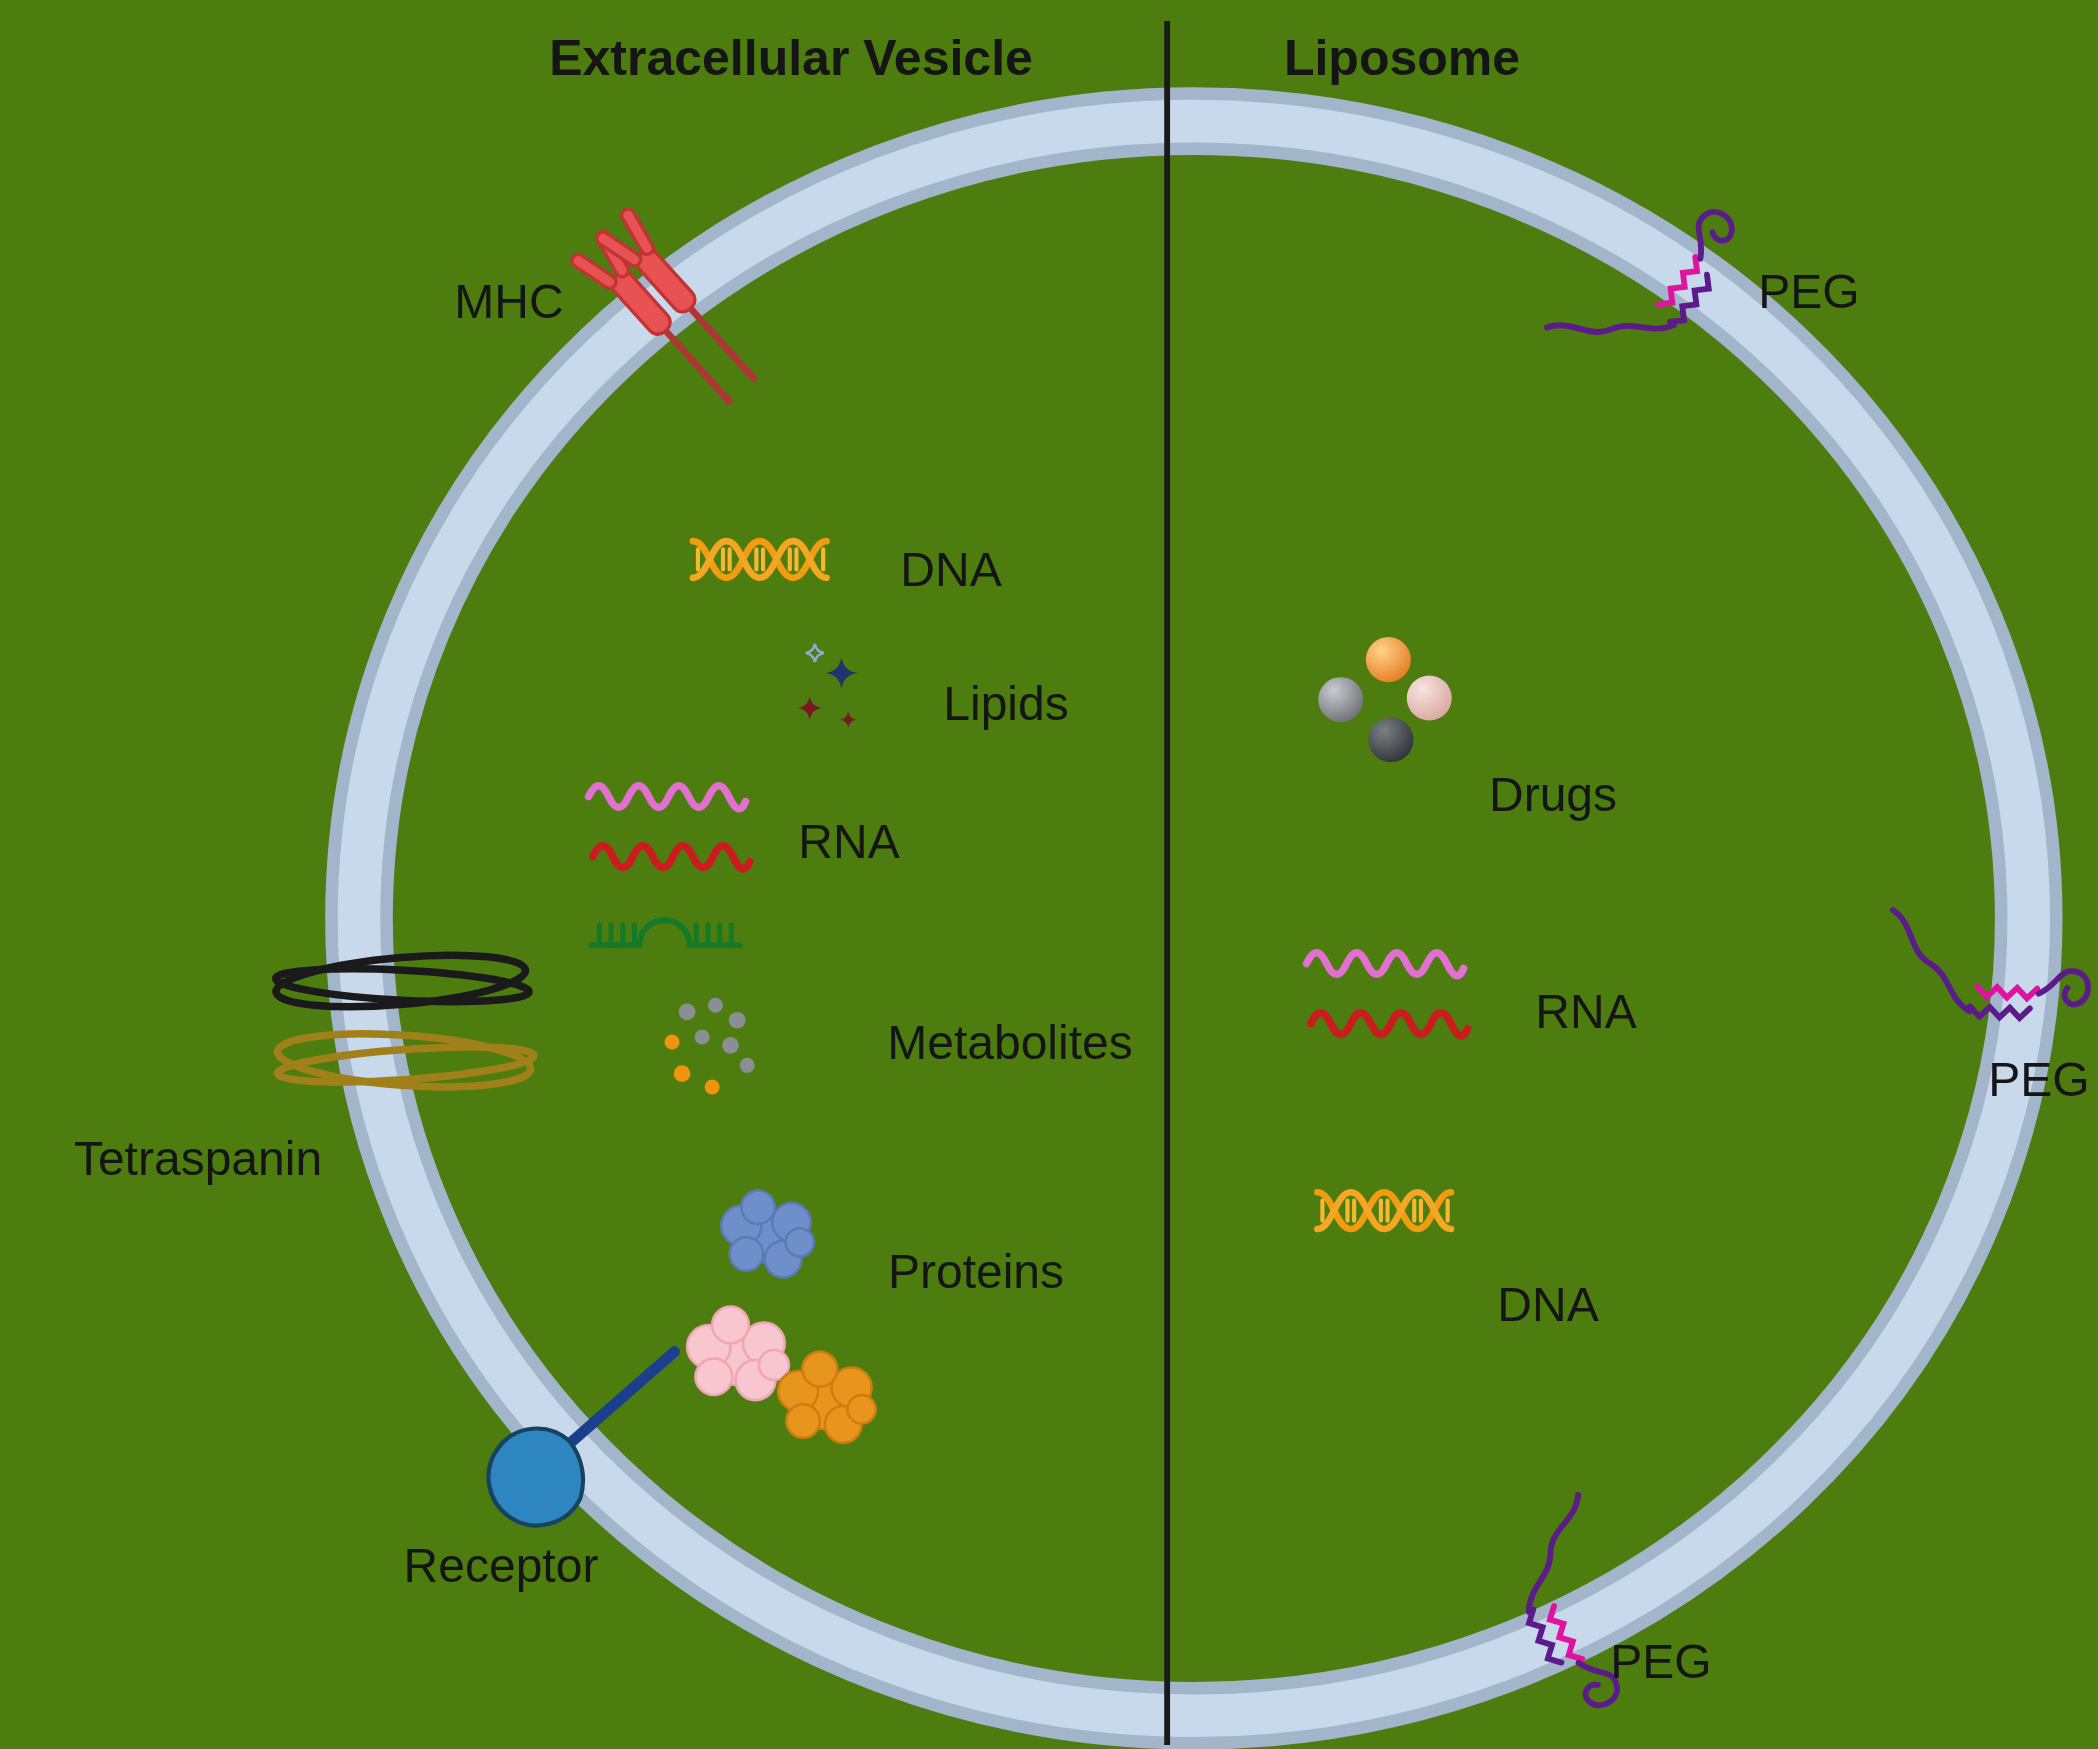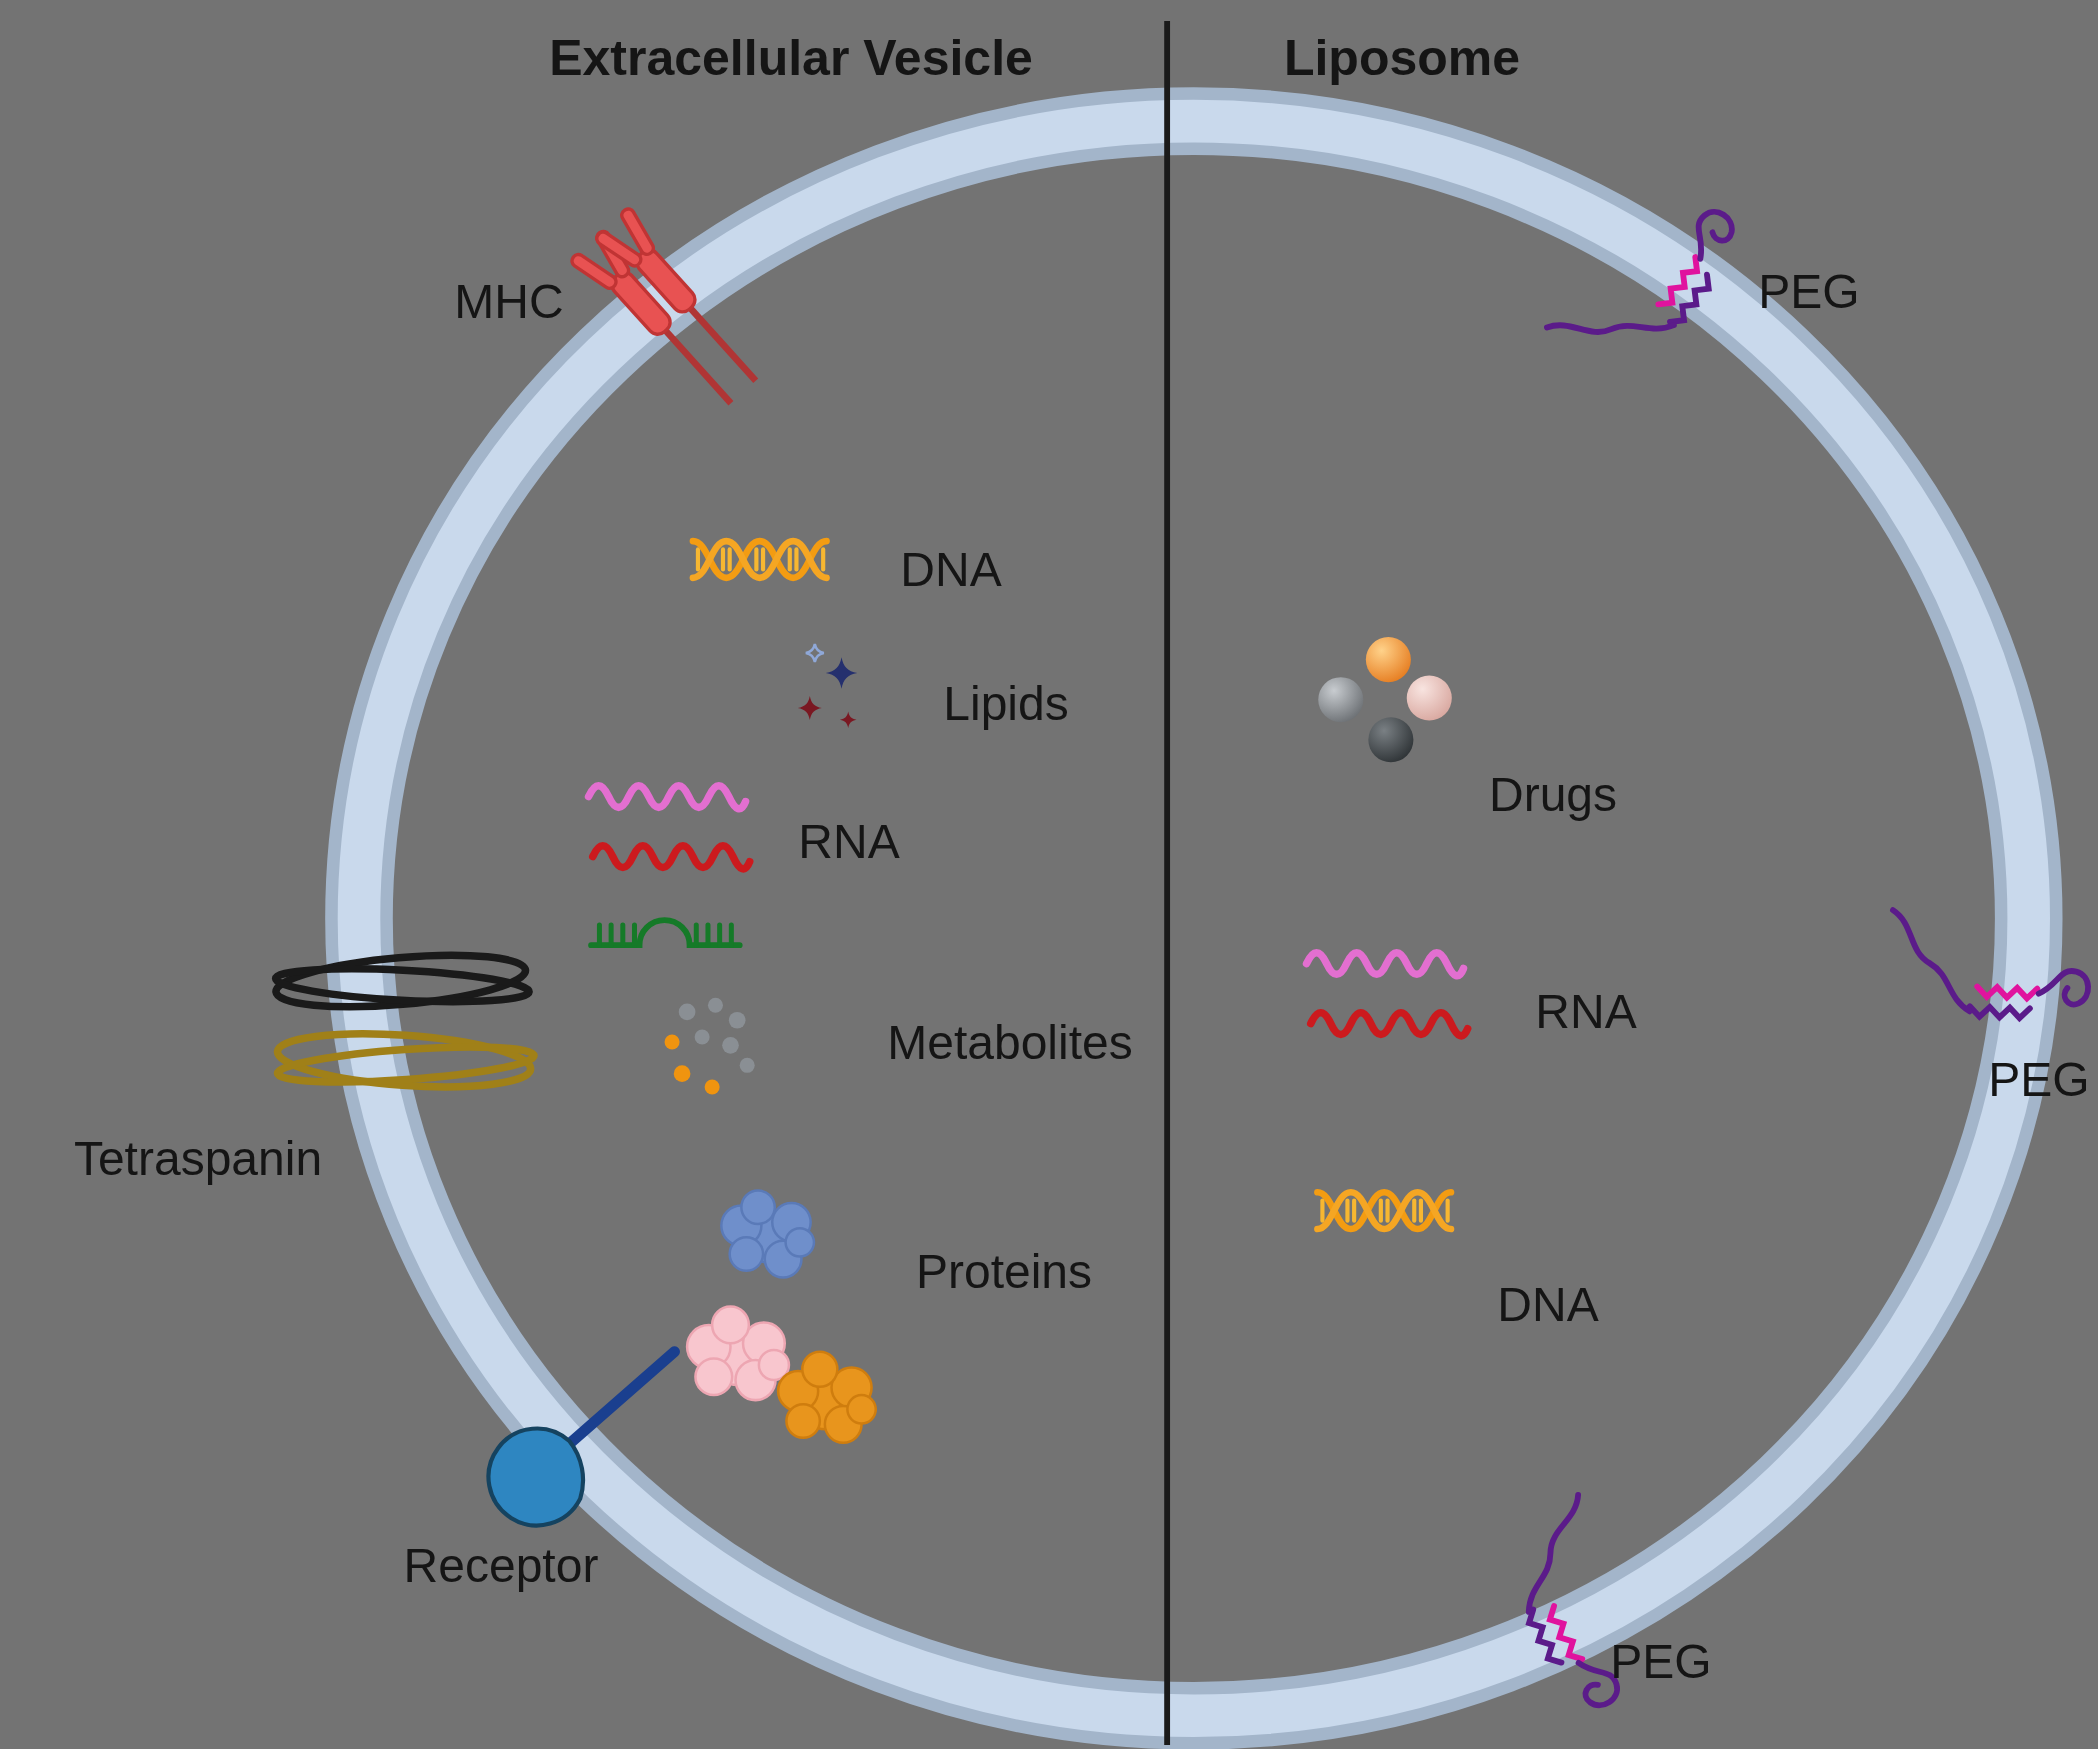--- a/index.html
+++ b/index.html
@@ -1,20 +1,20 @@
 <!DOCTYPE html>
 <html style="font-size:13.4px"><head>
 <meta charset="utf-8">
 <style>
   html, body { margin: 0; padding: 0; background: #ffffff; }
   .stage {
     position: relative;
     width: 2098px;
     height: 1750px;
-    background: #737373;
+    background: #4d7c0f;
     overflow: hidden;
     font-family: "Liberation Sans", sans-serif;
   }
   .stage svg { position: absolute; left: 0; top: 0; }
   .label {
     position: absolute;
     transform: translate(-50%, -50%);
     font-size: 48px;
     color: #151515;
     white-space: nowrap;
@@ -206,21 +206,21 @@
   </svg>
 
   <div class="label title" style="left:791px;  top:58px;">Extracellular Vesicle</div>
   <div class="label title" style="left:1402px; top:58px;">Liposome</div>
 
   <div class="label" style="left:509px;  top:302px;">MHC</div>
   <div class="label" style="left:951px; top:570px;">DNA</div>
   <div class="label" style="left:958px; top:704px;margin-left:48px;">Lipids</div>
   <div class="label" style="left:849px; top:842px;">RNA</div>
   <div class="label" style="left:989px; top:1043px;margin-left:21px;">Metabolites</div>
-  <div class="label" style="left:1004px; top:1272px;">Proteins</div>
+  <div class="label" style="left:976px; top:1272px;">Proteins</div>
   <div class="label" style="left:198px;  top:1159px;">Tetraspanin</div>
   <div class="label" style="left:501px;  top:1566px;">Receptor</div>
 
   <div class="label" style="left:1809px; top:292px;">PEG</div>
   <div class="label" style="left:1539px; top:795px;margin-left:14px;">Drugs</div>
   <div class="label" style="left:1586px; top:1012px;">RNA</div>
   <div class="label" style="left:2039px; top:1080px;">PEG</div>
   <div class="label" style="left:1548px; top:1305px;">DNA</div>
   <div class="label" style="left:1661px; top:1662px;">PEG</div>
 

